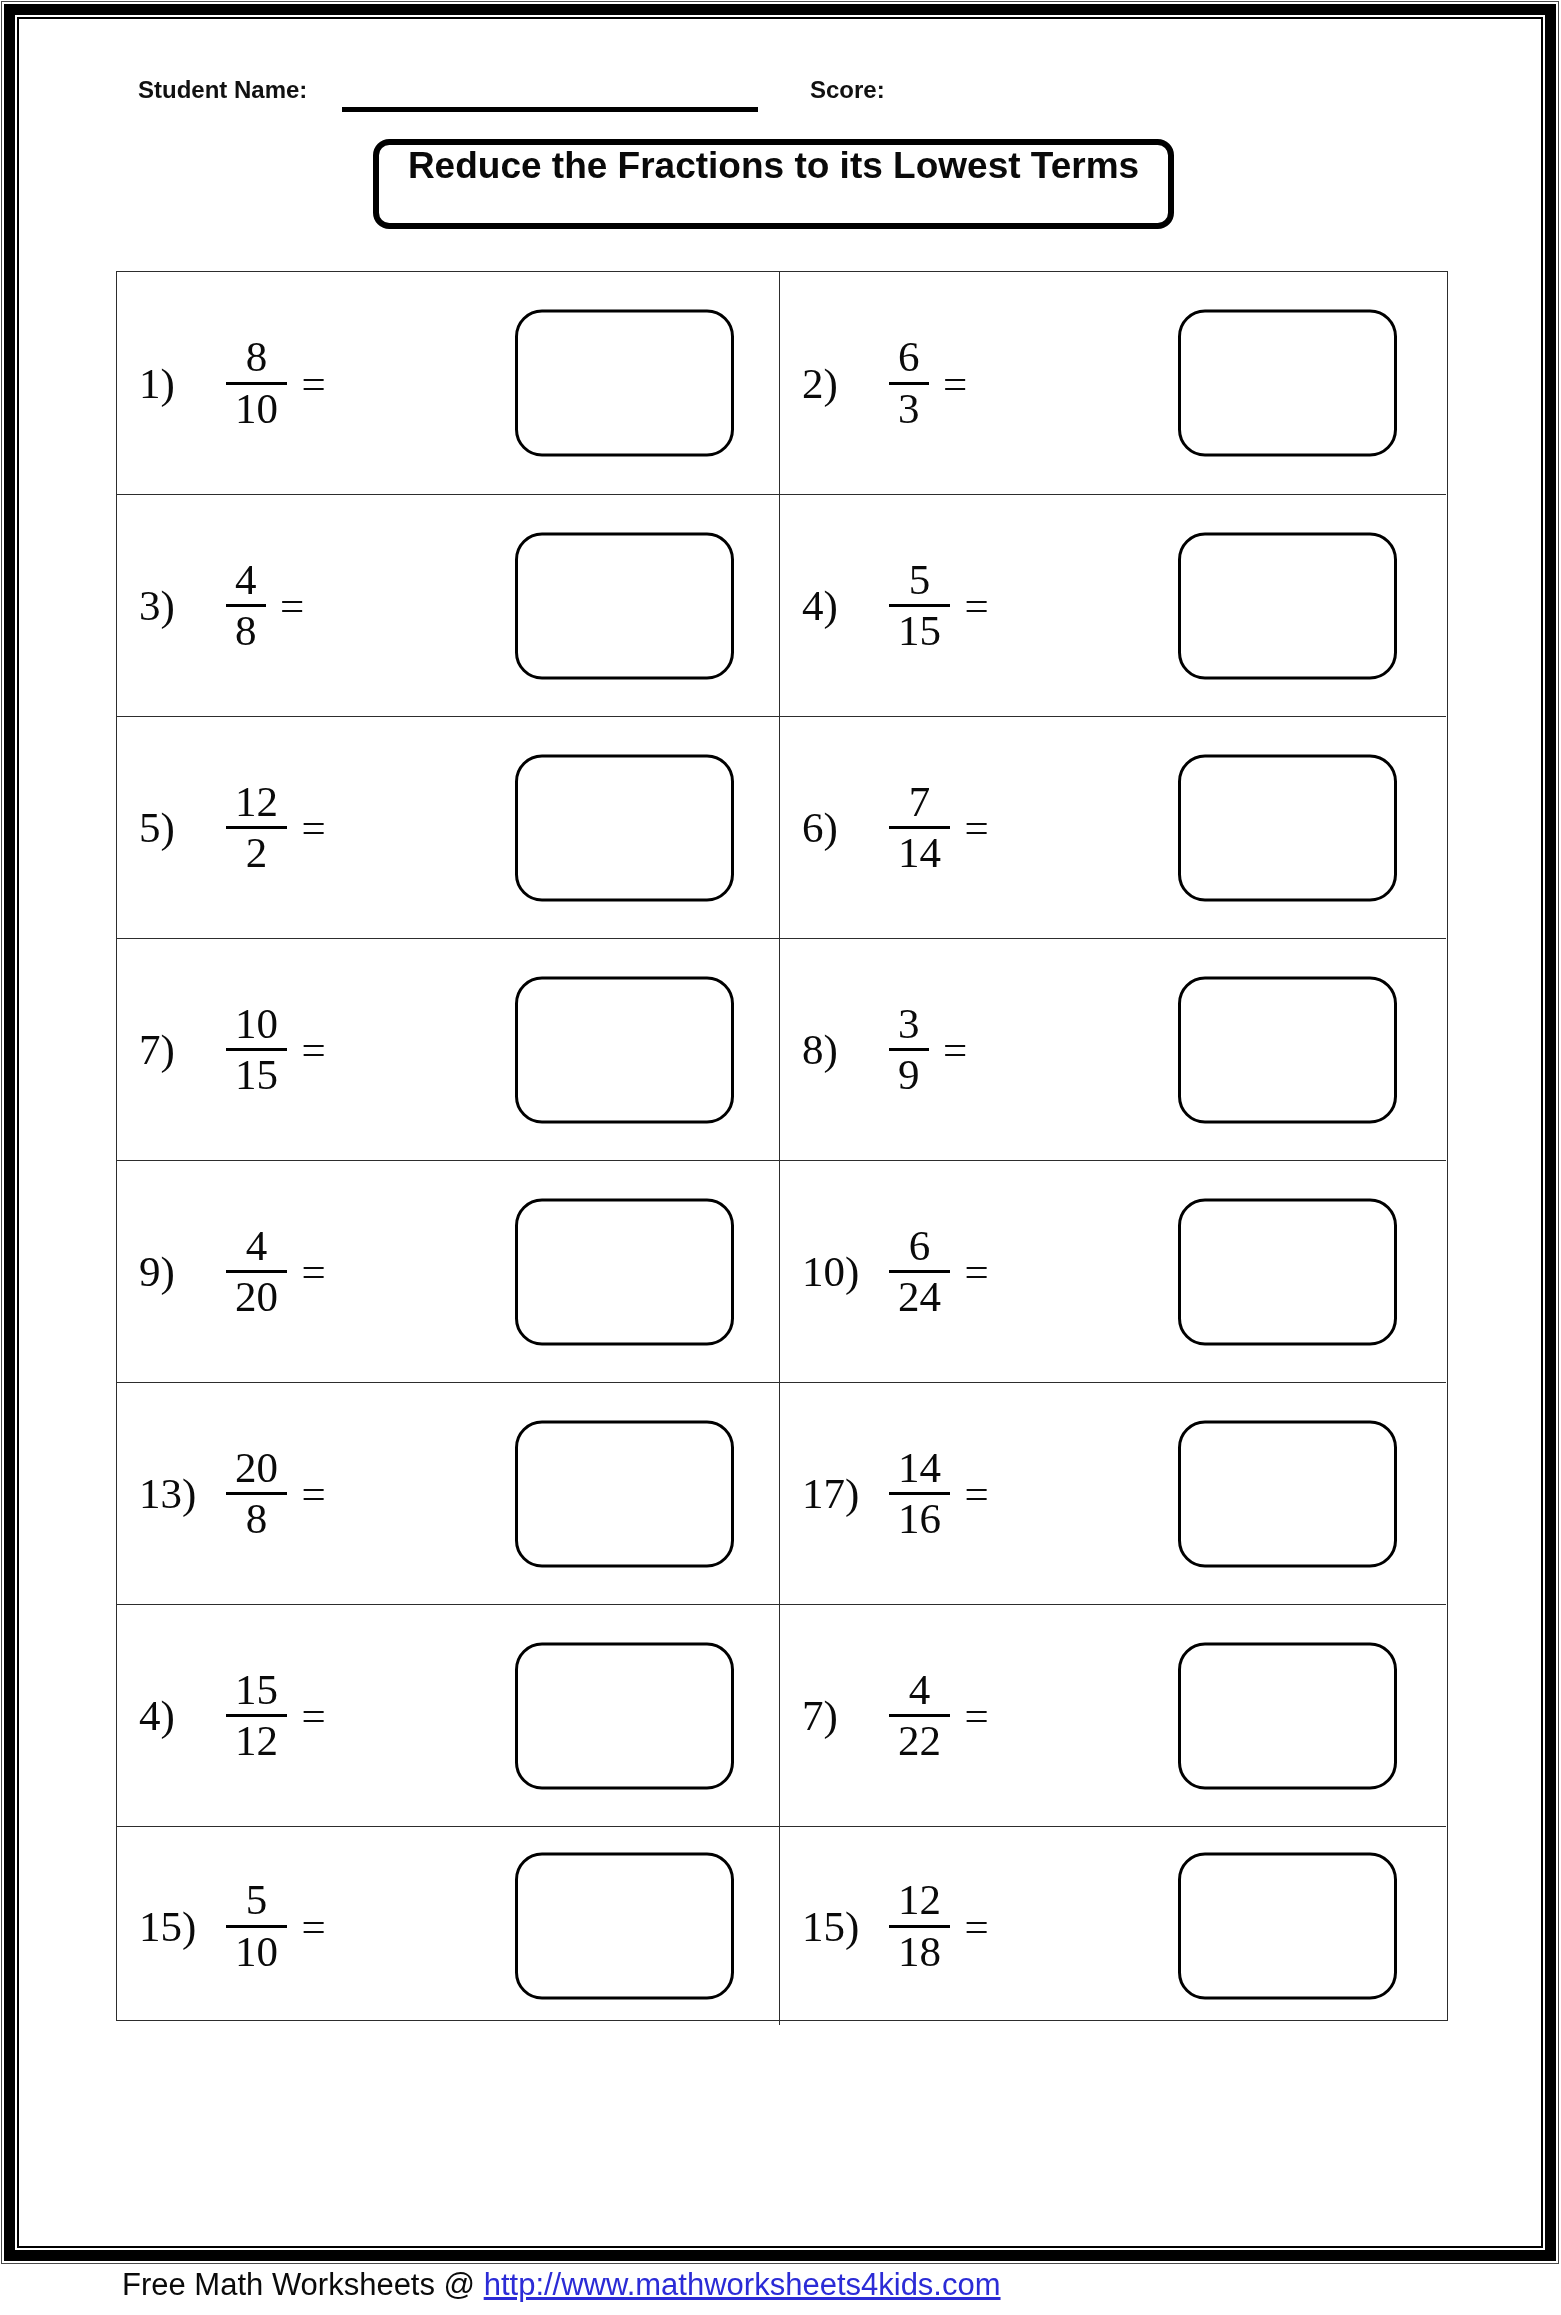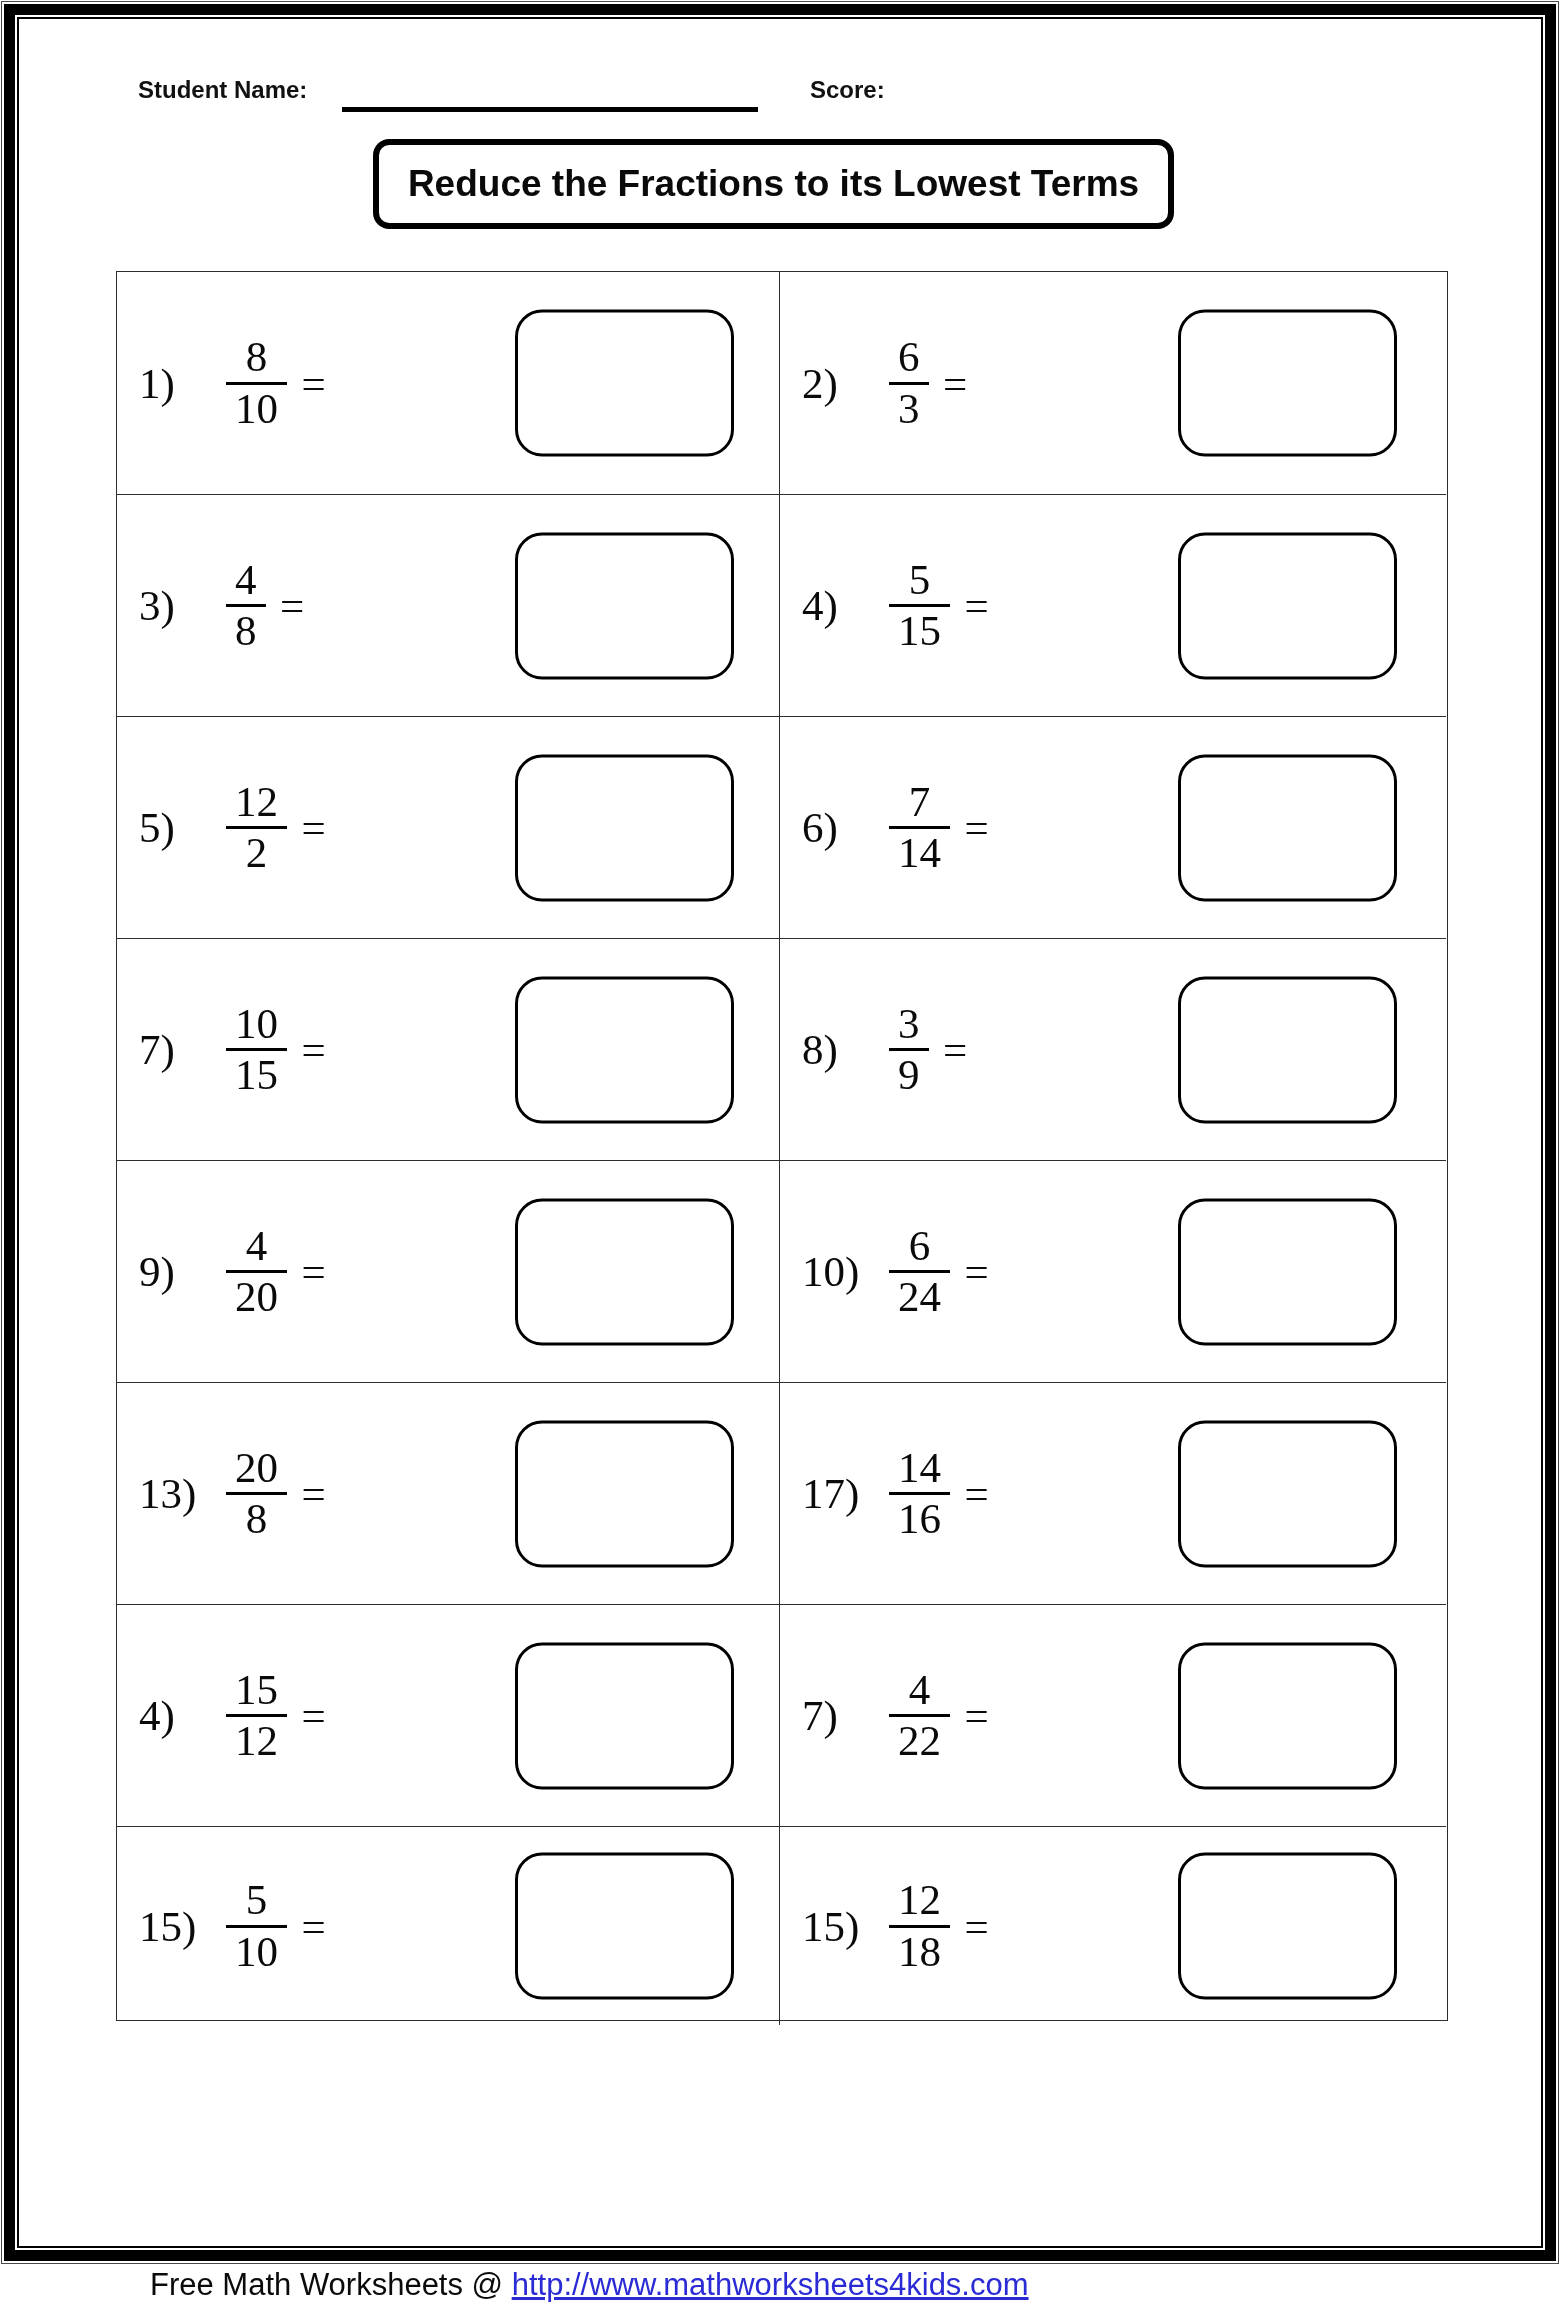--- a/index.html
+++ b/index.html
@@ -14,21 +14,21 @@
   
   .hdr-label { position: absolute; font-size: 24px; font-weight: bold; color: #111; }
   #student-label { left: 138px; top: 76px; }
   #score-label   { left: 810px; top: 76px; }
   .name-blank { position: absolute; left: 342px; top: 107px; width: 416px; height: 4.5px; background: #000; }
 
   
   .title-box {
     position: absolute; left: 373px; top: 139px; width: 801px; height: 90px;
     border: 6.3px solid #000; border-radius: 16.3px; background: #fff;
-    display: flex; align-items: center; justify-content: center;
+    display: flex; align-items: flex-start; justify-content: center;
   }
   .title-text { font-size: 37px; font-weight: bold; white-space: nowrap; color: #0a0a0a; }
 
   
   .ptable {
     position: absolute; left: 116px; top: 271px; width: 1332px; height: 1750px;
     display: grid; grid-template-columns: 662px 667px;
     grid-template-rows: repeat(7, 222px) 199px;
     border: 1.8px solid #2d2d2d; background: #fff;
   }
@@ -42,21 +42,21 @@
   .fnum { padding: 0 9px; }
   .fden { align-self: stretch; text-align: center; border-top: 3.6px solid #000; padding: 0 9px; }
   .eq   { font-family: "Liberation Serif", "DejaVu Serif", serif; font-size: 43px; margin-left: 14.5px; color: #0a0a0a; }
 
   .answer {
     position: absolute; left: 398px; top: 50%; transform: translateY(-50%);
     width: 219px; height: 147px; border: 3.6px solid #000; border-radius: 27px; background: #fff;
   }
 
   
-  .footer { position: absolute; left: 150px; top: 2267px; font-size: 31px; color: #0a0a0a; white-space: nowrap; }
+  .footer { position: absolute; left: 122px; top: 2267px; font-size: 31px; color: #0a0a0a; white-space: nowrap; }
   .footer a { color: #2b2bd6; text-decoration: underline; }
 </style>
 </head>
 <body>
 
 <div class="frame-thin-outer">
   <div class="frame-thick">
     <div class="frame-thin-inner"></div>
   </div>
 </div>

